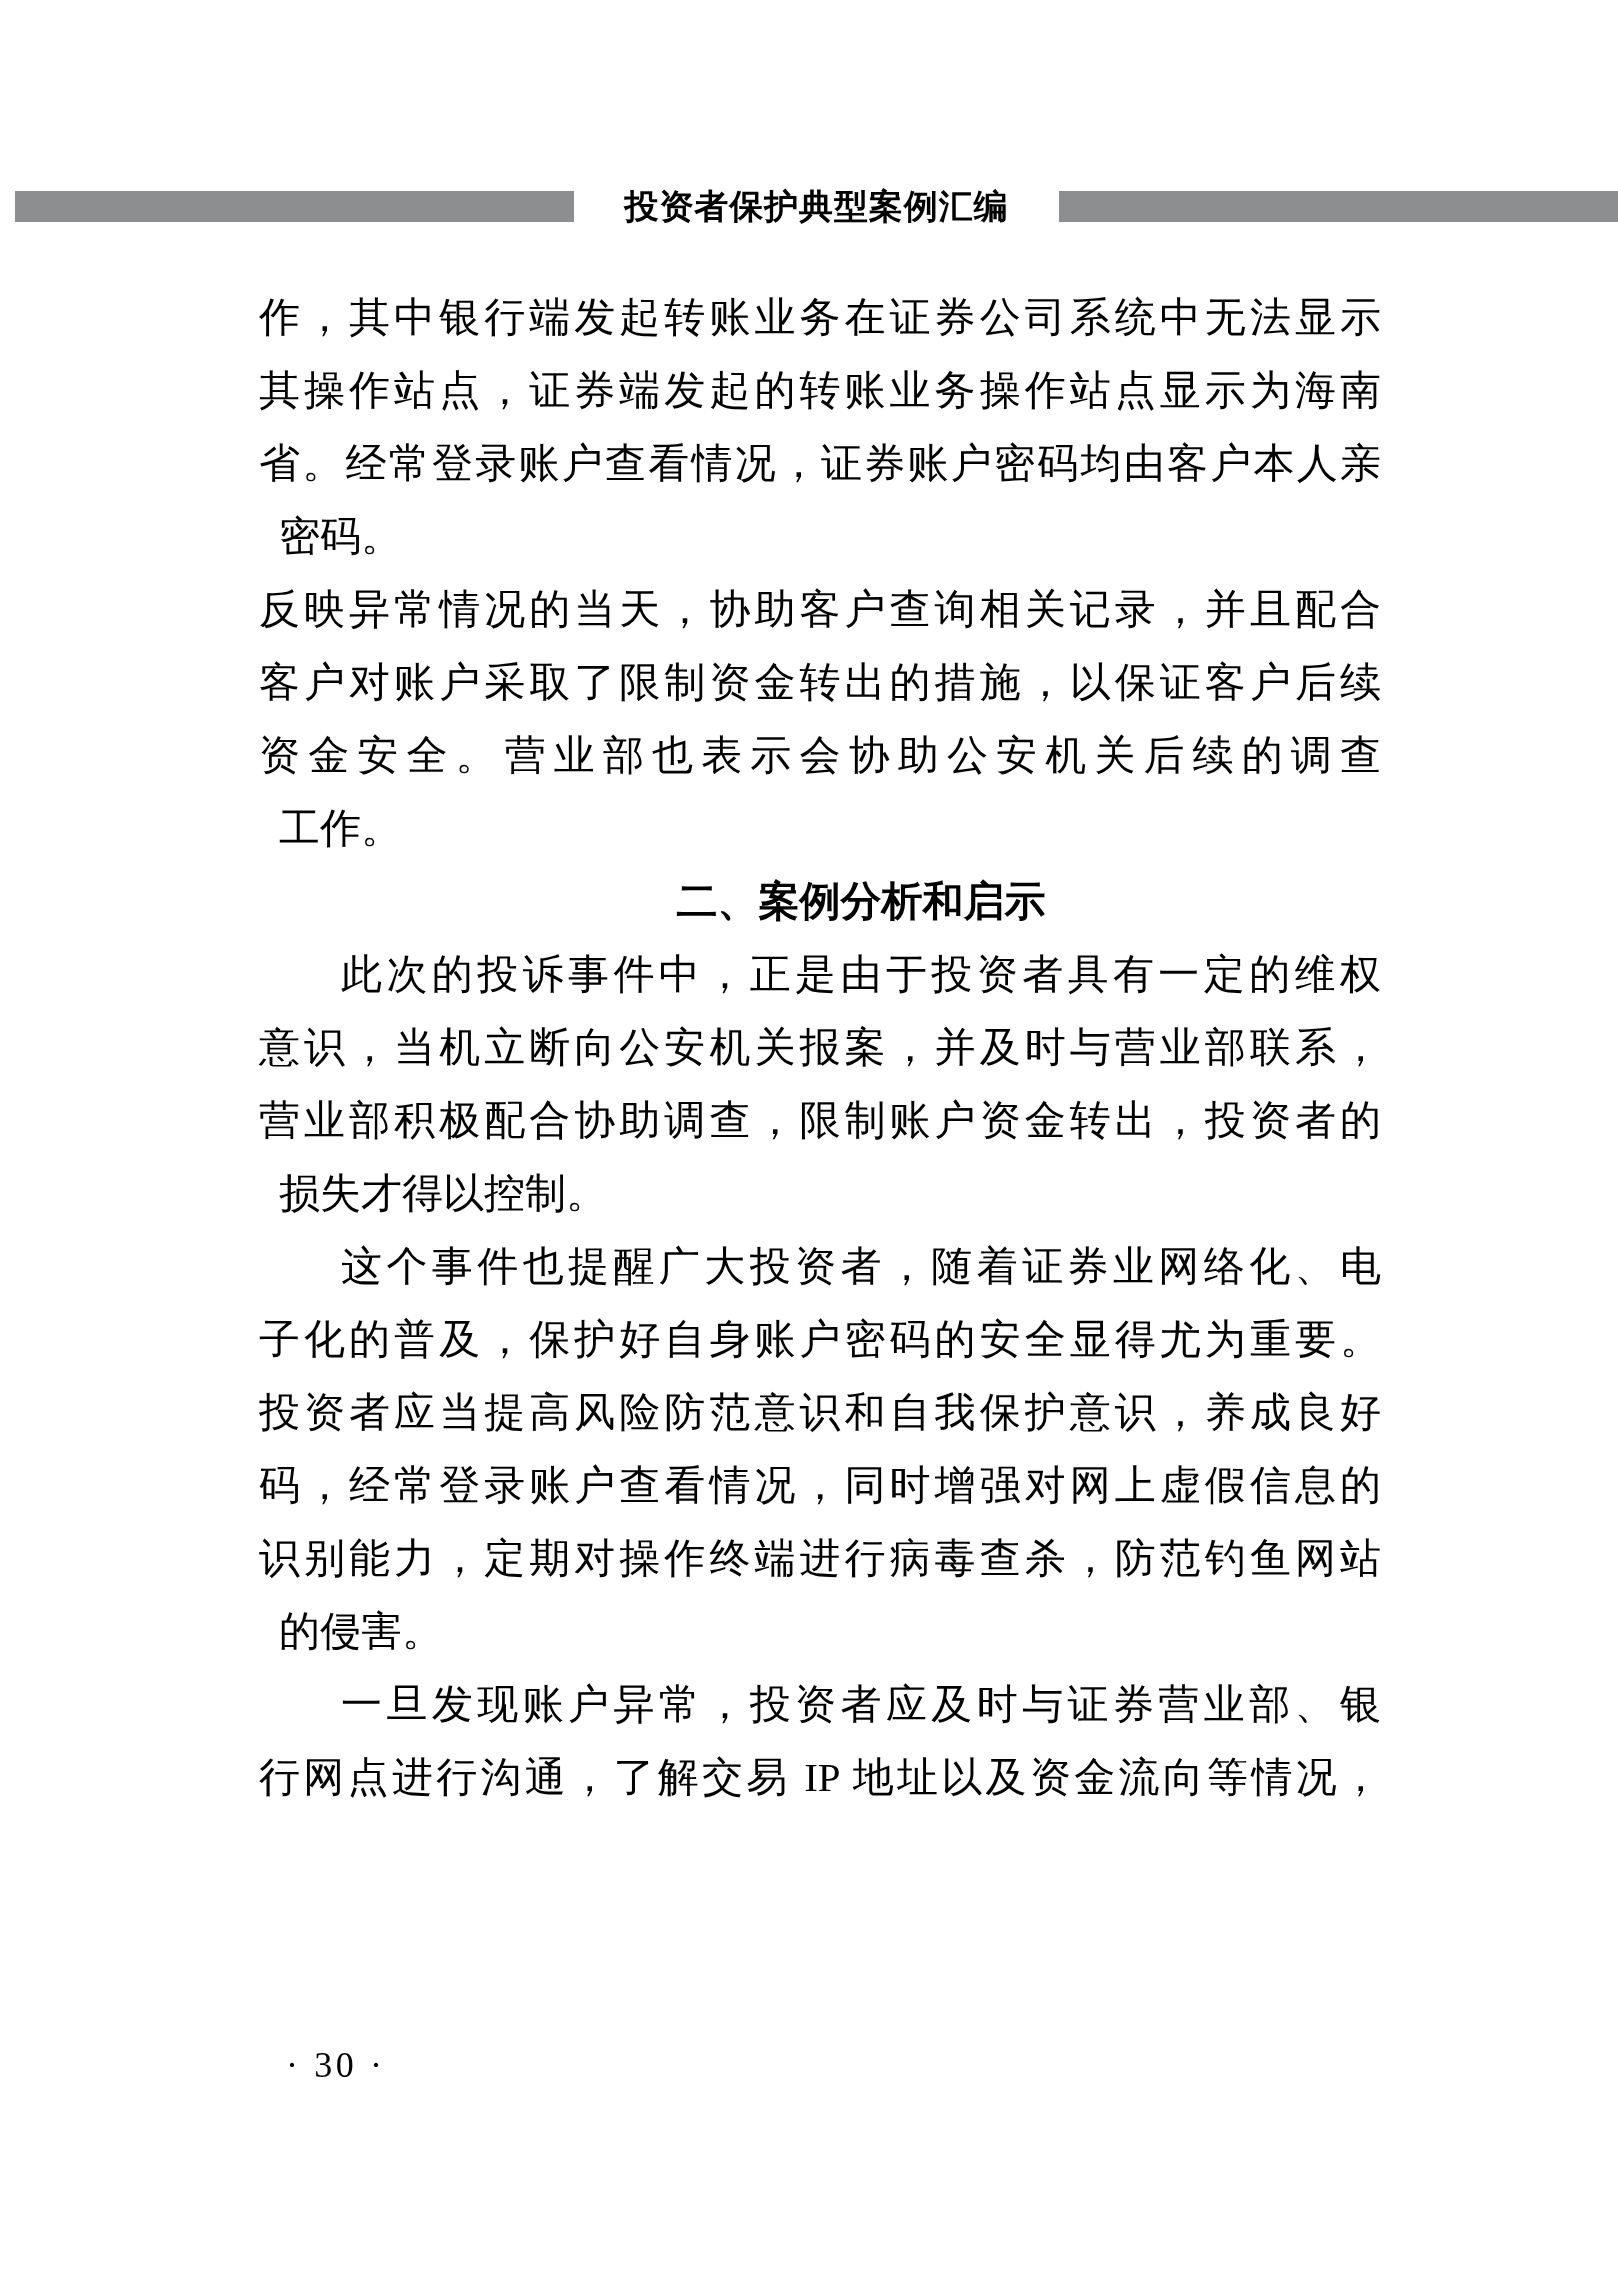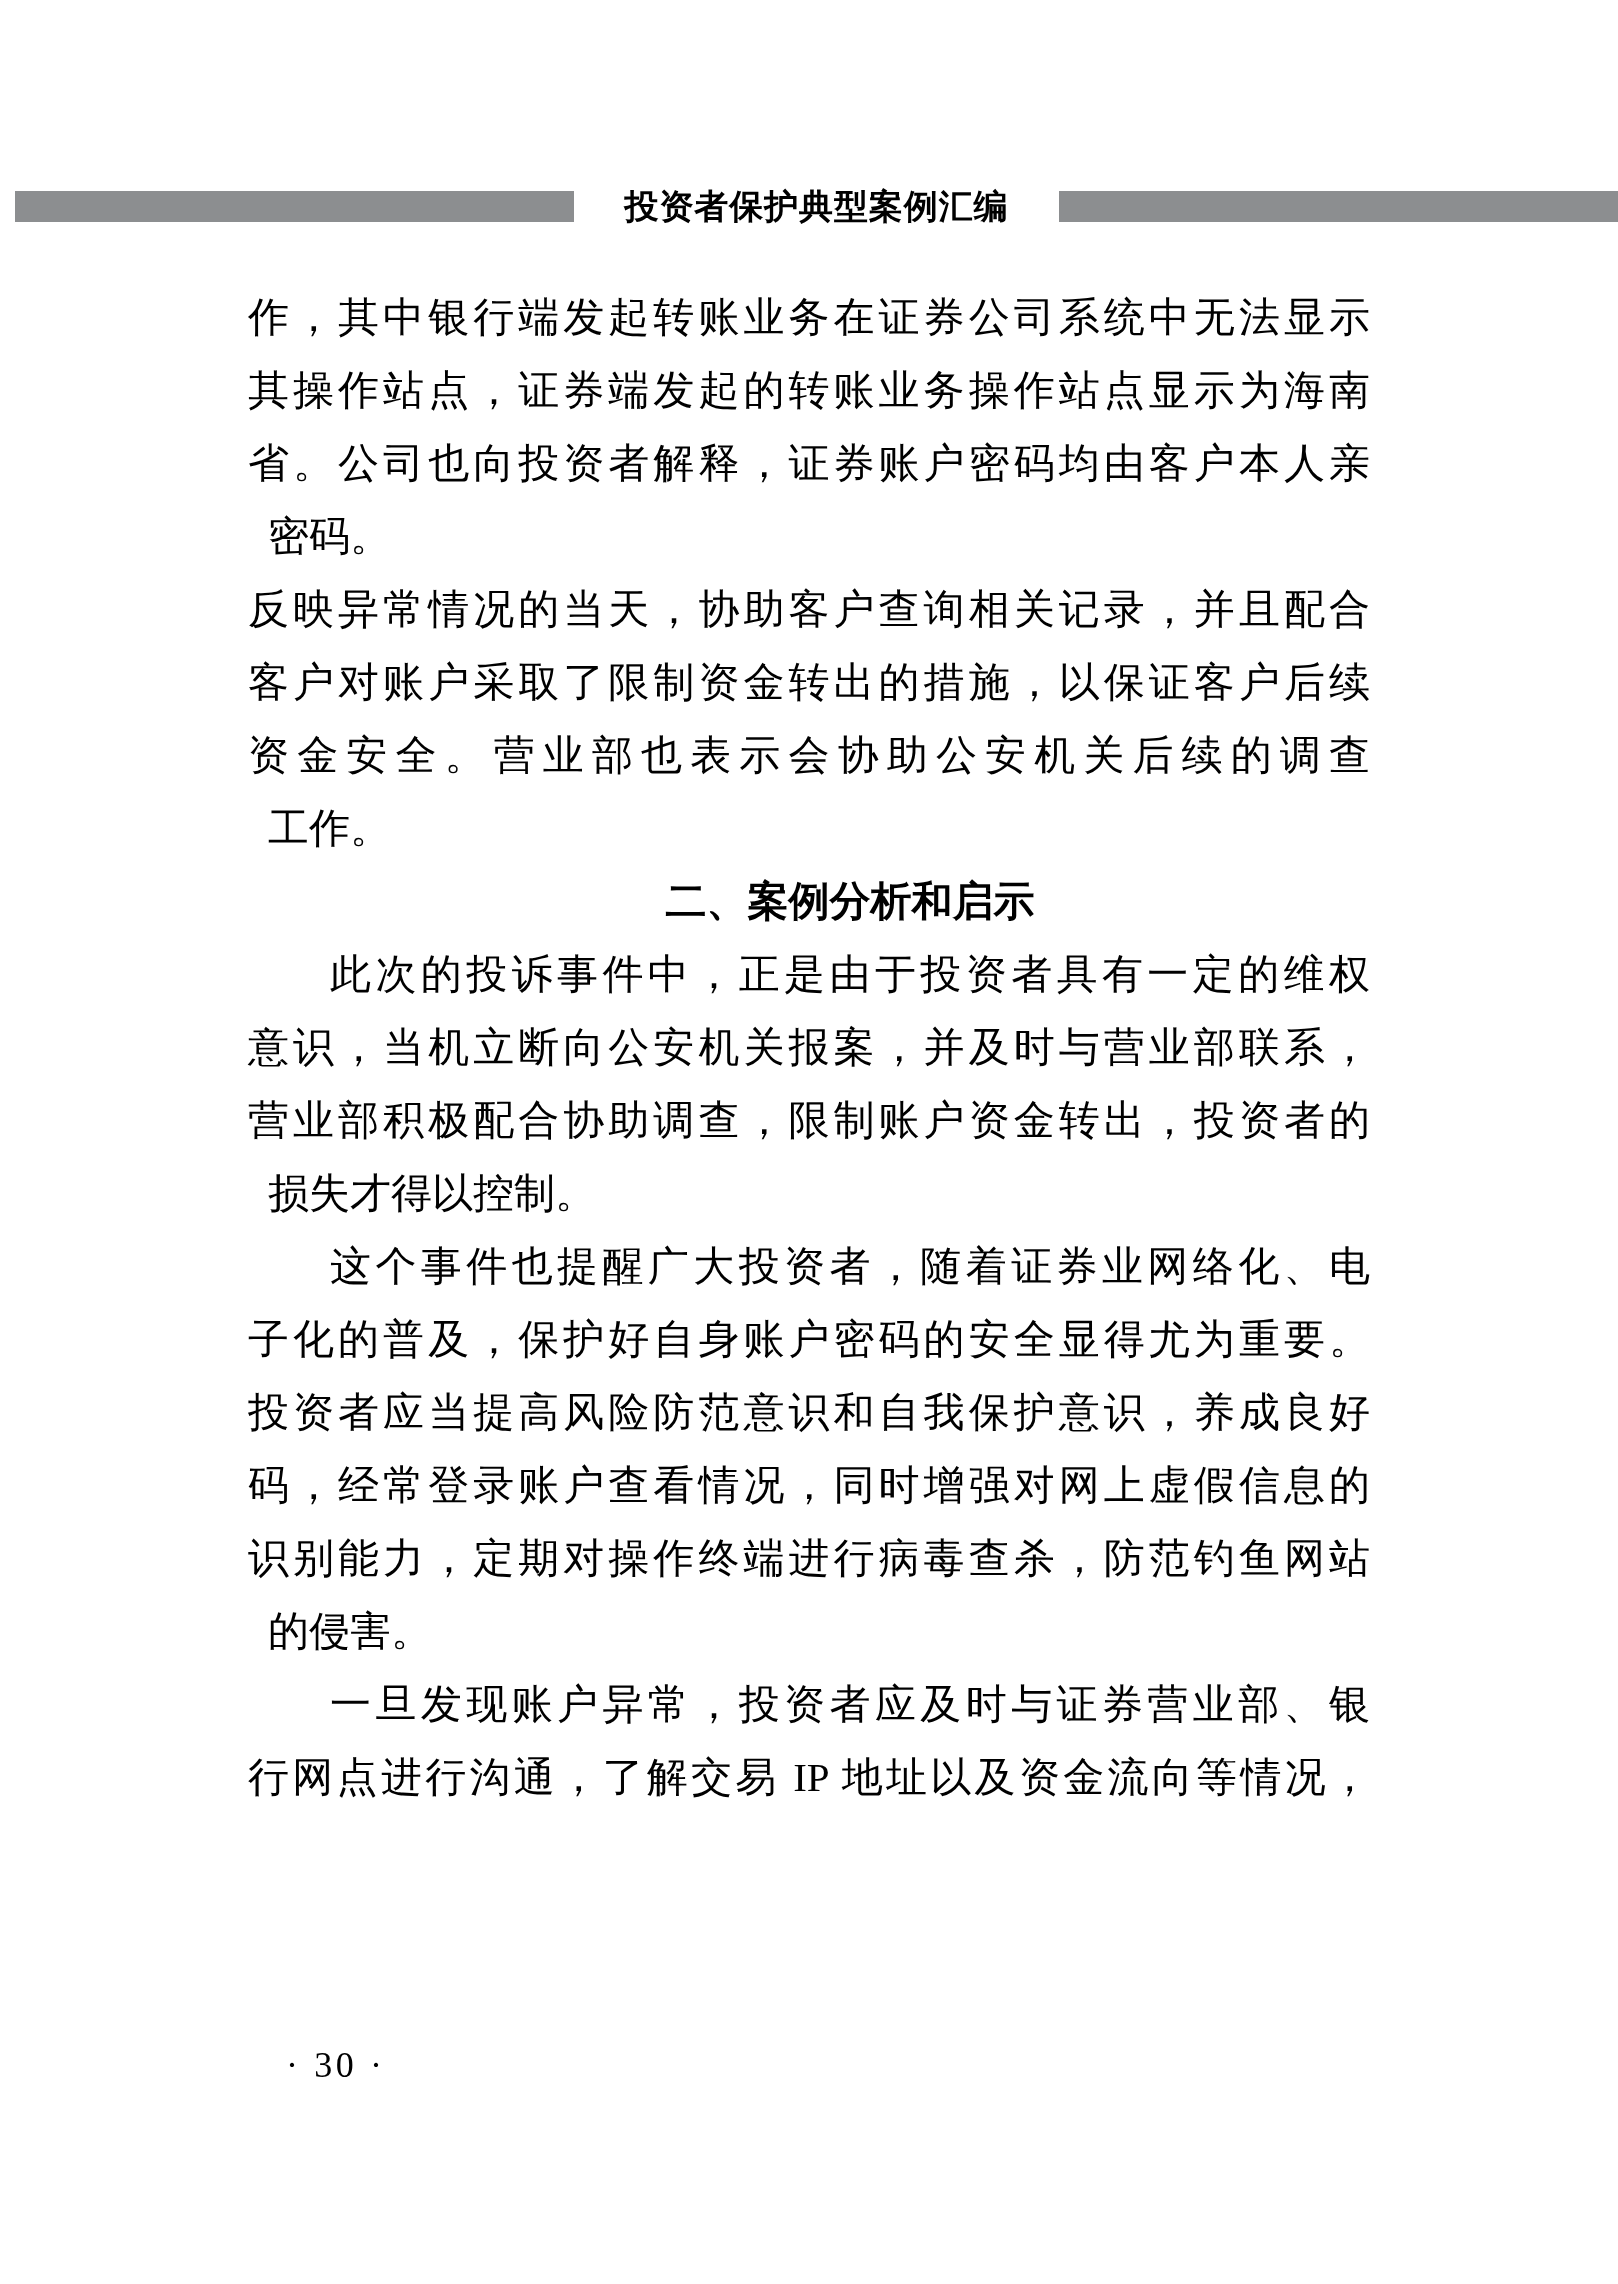--- a/index.html
+++ b/index.html
@@ -34,21 +34,21 @@
     font-family: "Liberation Sans", "DejaVu Sans", sans-serif;
     font-weight: bold;
     font-size: 34px;
     line-height: 31px;
     white-space: nowrap;
     letter-spacing: 0.9px;
     color: #000000;
   }
   .content {
     position: absolute;
-    left: 248px;
+    left: 259px;
     top: 281px;
     width: 1122px;
   }
   .line {
     font-size: 41px;
     line-height: 73px;
     height: 73px;
     text-align: justify;
     text-align-last: justify;
     white-space: nowrap;
@@ -86,21 +86,21 @@
 
   <div class="running-header">
     <div class="header-bar"></div>
     <div class="header-title">投资者保护典型案例汇编</div>
     <div class="header-bar"></div>
   </div>
 
   <div class="content">
     <div class="line">作，其中银行端发起转账业务在证券公司系统中无法显示</div>
     <div class="line">其操作站点，证券端发起的转账业务操作站点显示为海南</div>
-    <div class="line">省。公司也向投资者解释，证券账户密码均由客户本人亲</div>
+    <div class="line">省。经常登录账户查看情况，证券账户密码均由客户本人亲</div>
     <div class="line last">密码。</div>
     <div class="line">反映异常情况的当天，协助客户查询相关记录，并且配合</div>
     <div class="line">客户对账户采取了限制资金转出的措施，以保证客户后续</div>
     <div class="line">资金安全。营业部也表示会协助公安机关后续的调查</div>
     <div class="line last">工作。</div>
     <div class="heading">二、案例分析和启示</div>
     <div class="line indent">此次的投诉事件中，正是由于投资者具有一定的维权</div>
     <div class="line">意识，当机立断向公安机关报案，并及时与营业部联系，</div>
     <div class="line">营业部积极配合协助调查，限制账户资金转出，投资者的</div>
     <div class="line last">损失才得以控制。</div>

